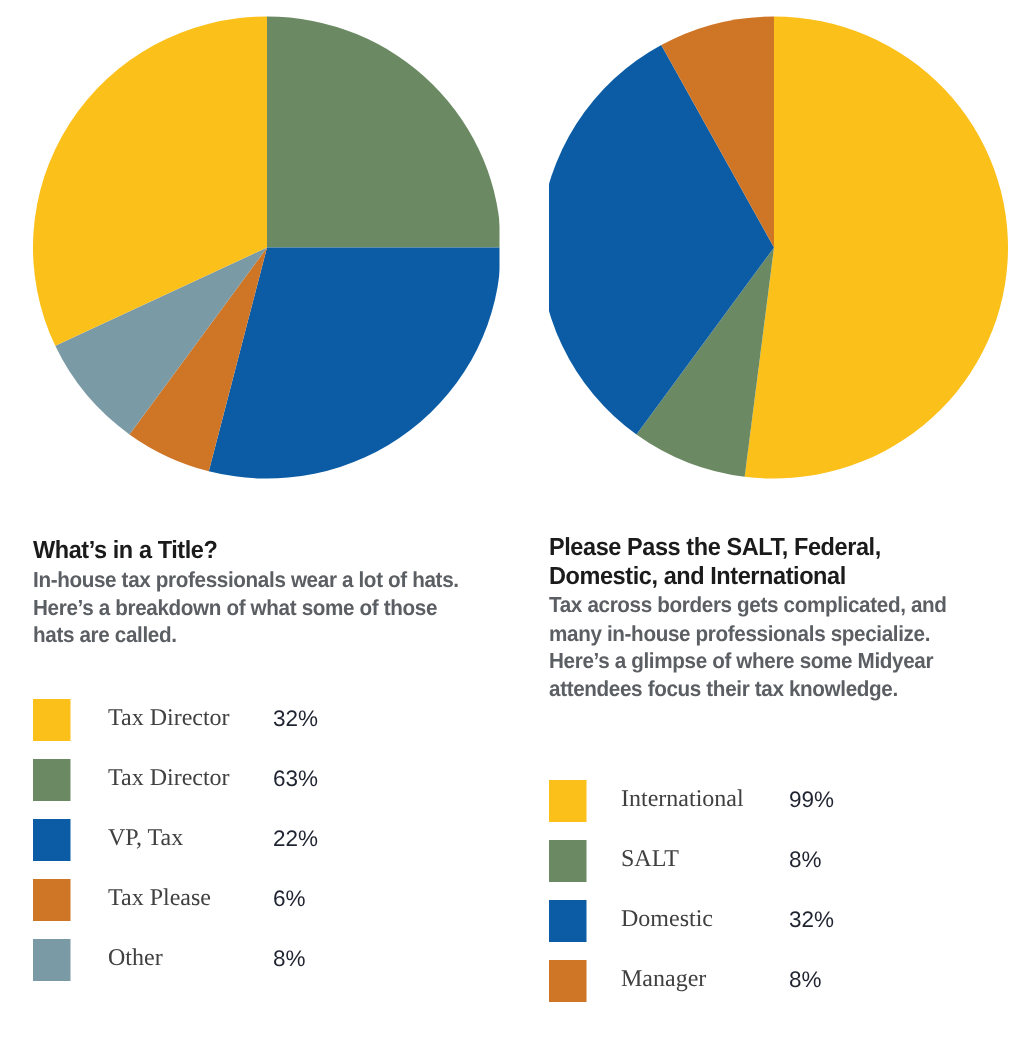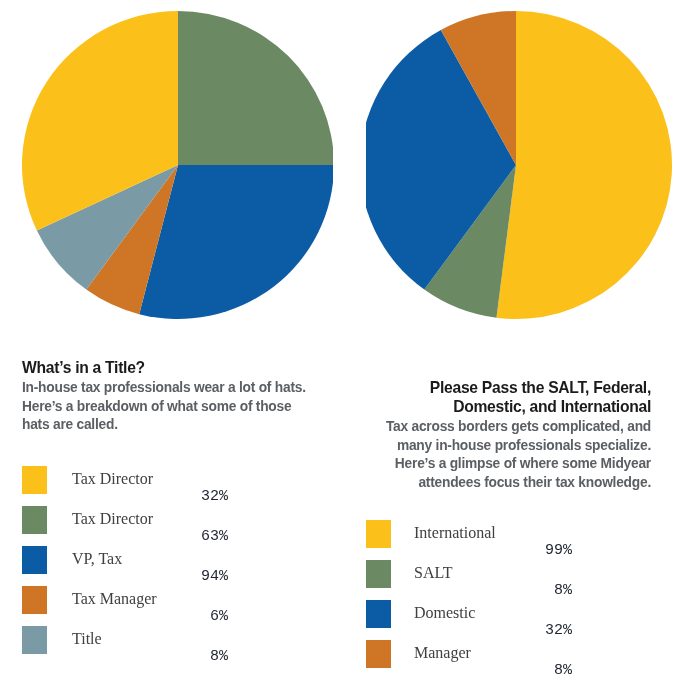--- a/index.html
+++ b/index.html
@@ -40,21 +40,21 @@
     width: 312px;
     height: 312px;
   }
 
   .text-block {
     position: absolute;
     left: 22px;
     width: 300px;
   }
   #panel-left  .text-block { top: 358px; }
-  #panel-right .text-block { top: 378px; text-align: right; }
+  #panel-right .text-block { top: 356px; }
 
   .chart-title {
     font-family: "Liberation Sans", sans-serif;
     font-weight: bold;
     font-size: 16.5px;
     line-height: 19px;
     color: #1b1b1b;
     letter-spacing: -0.3px;
     margin: 0 0 1px 0;
     transform: scaleX(0.95);
@@ -100,24 +100,24 @@
     top: 10px;
     font-family: "Liberation Serif", serif;
     font-size: 16px;
     color: #404040;
     white-space: nowrap;
   }
 
   .legend-value {
     position: absolute;
     left: 160px;
-    top: 28px;
+    top: 11px;
     width: 46px;
-    text-align: right;
-    font-family: Liberation Mono, monospace;
+    text-align: left;
+    font-family: Liberation Sans, sans-serif;
     font-size: 15px;
     color: #1f2430;
   }
   #legend-right .legend-label { left: 48px; text-align: right; }
   #legend-right .legend-value { left: 160px; }
 </style>
 </head>
 <body>
 
 <div class="panel" id="panel-left">
@@ -146,30 +146,30 @@
         <span class="legend-value">32%</span>
       </div>
       <div class="legend-row">
         <span class="legend-swatch" style="background: rgb(107, 138, 99);"></span>
         <span class="legend-label">Tax Director</span>
         <span class="legend-value">63%</span>
       </div>
       <div class="legend-row">
         <span class="legend-swatch" style="background: rgb(11, 92, 165);"></span>
         <span class="legend-label">VP, Tax</span>
-        <span class="legend-value">94%</span>
+        <span class="legend-value">22%</span>
       </div>
       <div class="legend-row">
         <span class="legend-swatch" style="background: rgb(207, 117, 38);"></span>
-        <span class="legend-label">Tax Manager</span>
+        <span class="legend-label">Tax Please</span>
         <span class="legend-value">6%</span>
       </div>
       <div class="legend-row">
         <span class="legend-swatch" style="background: rgb(122, 154, 166);"></span>
-        <span class="legend-label">Title</span>
+        <span class="legend-label">Other</span>
         <span class="legend-value">8%</span>
       </div>
     </div>
 </div>
 
 <div class="panel" id="panel-right">
 
   <div class="pie-wrap">
     <svg class="pie-svg" viewBox="0 0 312 312">
       <g id="pie-slices-right">

